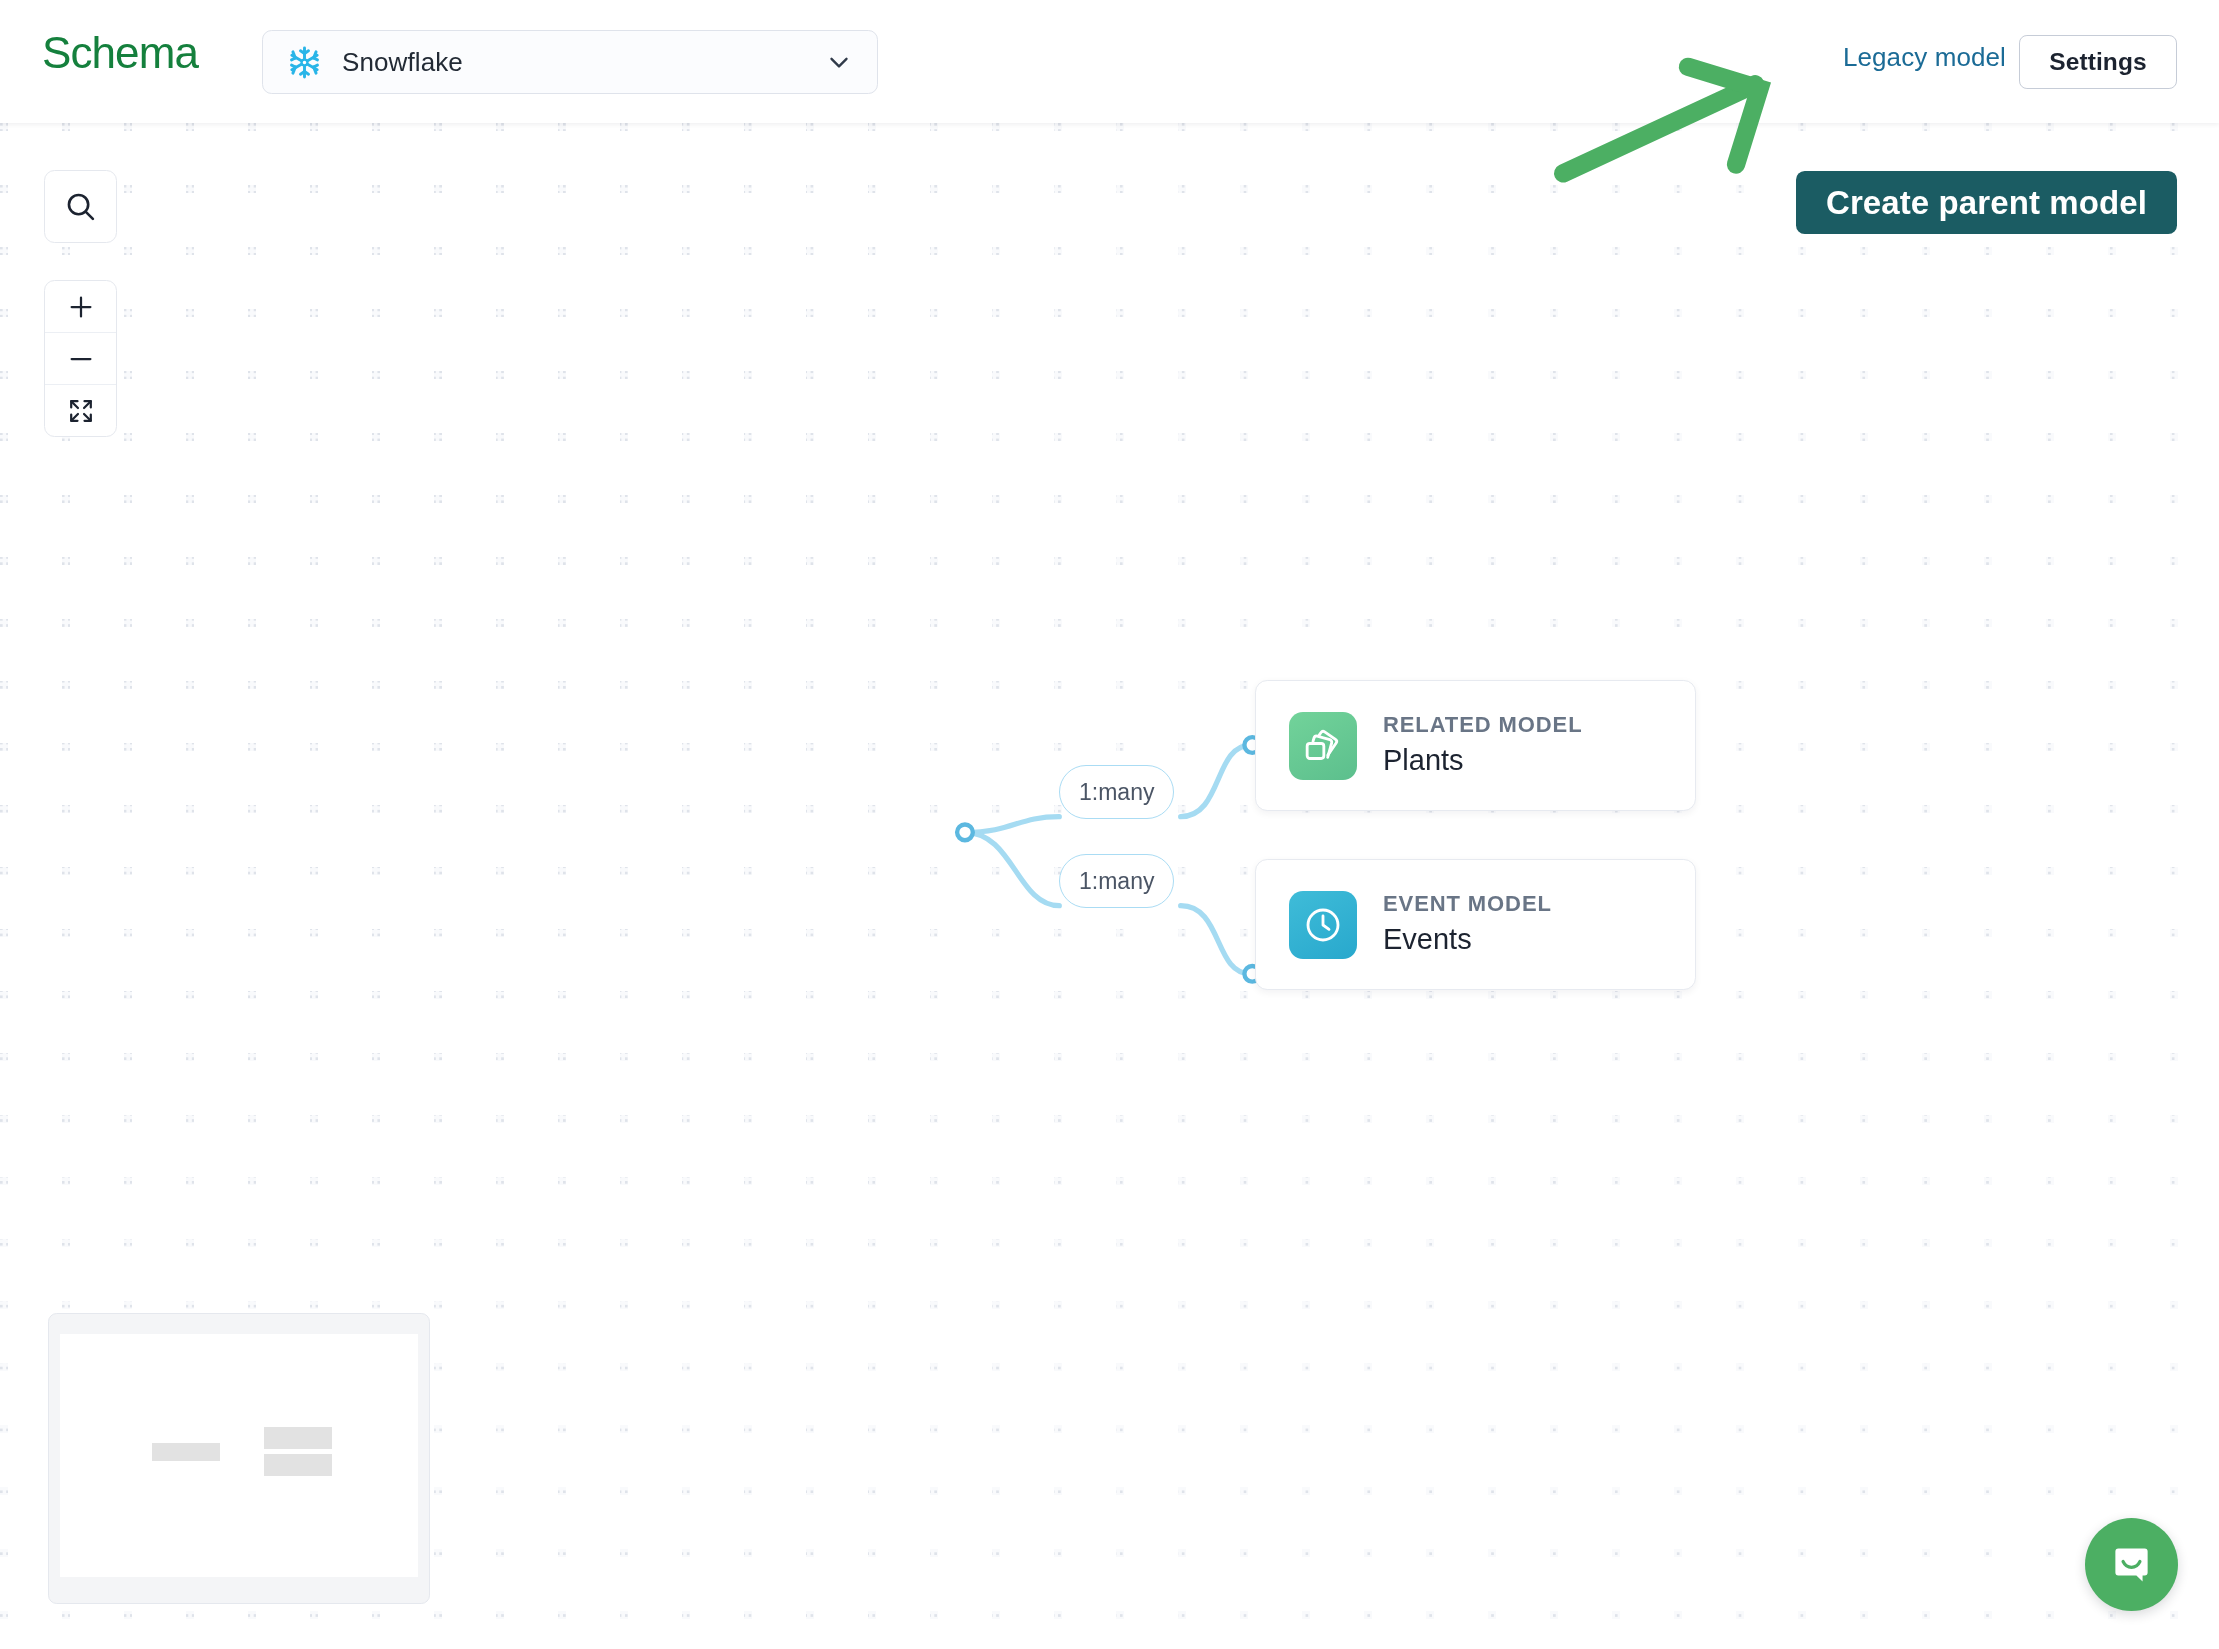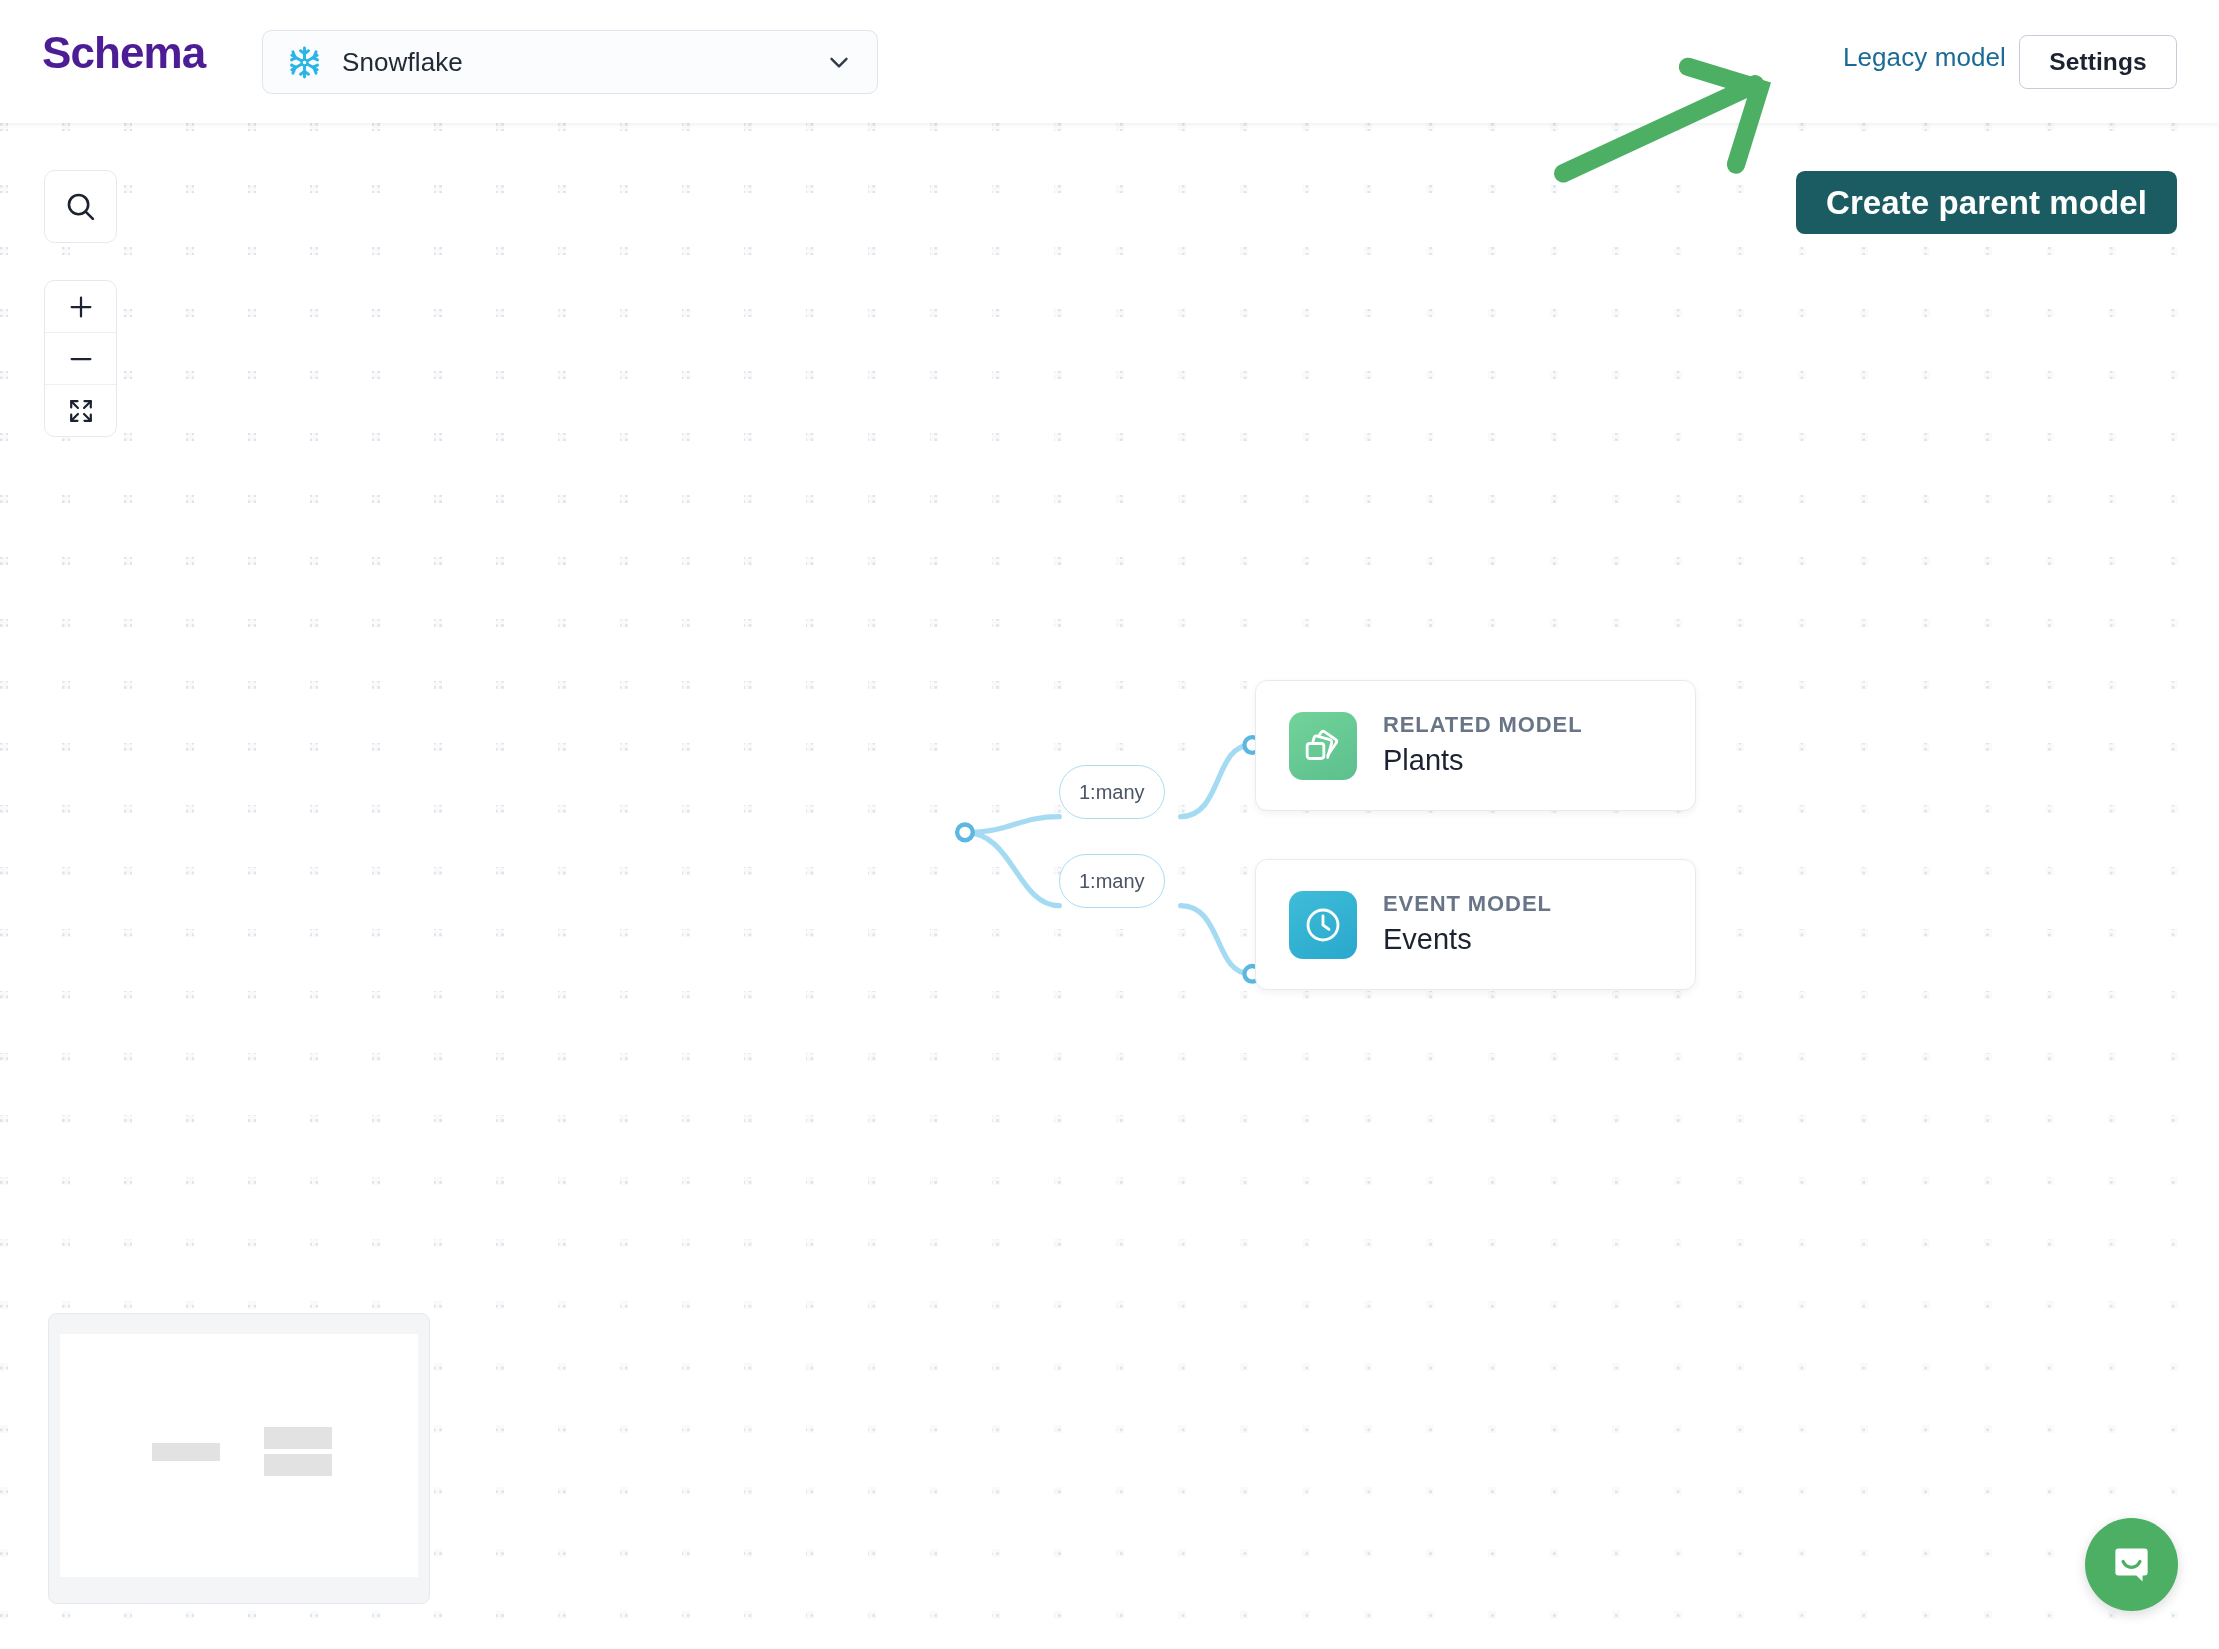--- a/index.html
+++ b/index.html
@@ -31,23 +31,23 @@
     z-index: 40;
     display: flex;
     align-items: center;
   }
 
   #page-title {
     position: absolute;
     left: 42px;
     top: 31px;
     font-size: 44px;
-    font-weight: 700;
+    font-weight: 400;
     letter-spacing: -0.9px;
-    color: #4c1d95;
+    color: #15803d;
     line-height: 1;
   }
 
   #source-select {
     position: absolute;
     left: 262px;
     top: 30px;
     width: 616px;
     height: 64px;
     border: 1.3px solid #dfe3eb;
@@ -219,21 +219,21 @@
   }
 
   .edge-label {
     position: absolute;
     height: 54px;
     padding: 0 19px;
     background: #ffffff;
     border: 1.7px solid #aadcf4;
     border-radius: 27px;
     display: flex; align-items: center; justify-content: center;
-    font-size: 20px;
+    font-size: 23px;
     color: #4b5565;
     z-index: 18;
     cursor: pointer;
     white-space: nowrap;
   }
   #edge-label-1 { left: 1059px; top: 765px; }
   #edge-label_2, #edge-label-2 { left: 1059px; top: 854px; }
 
   
   #minimap {

